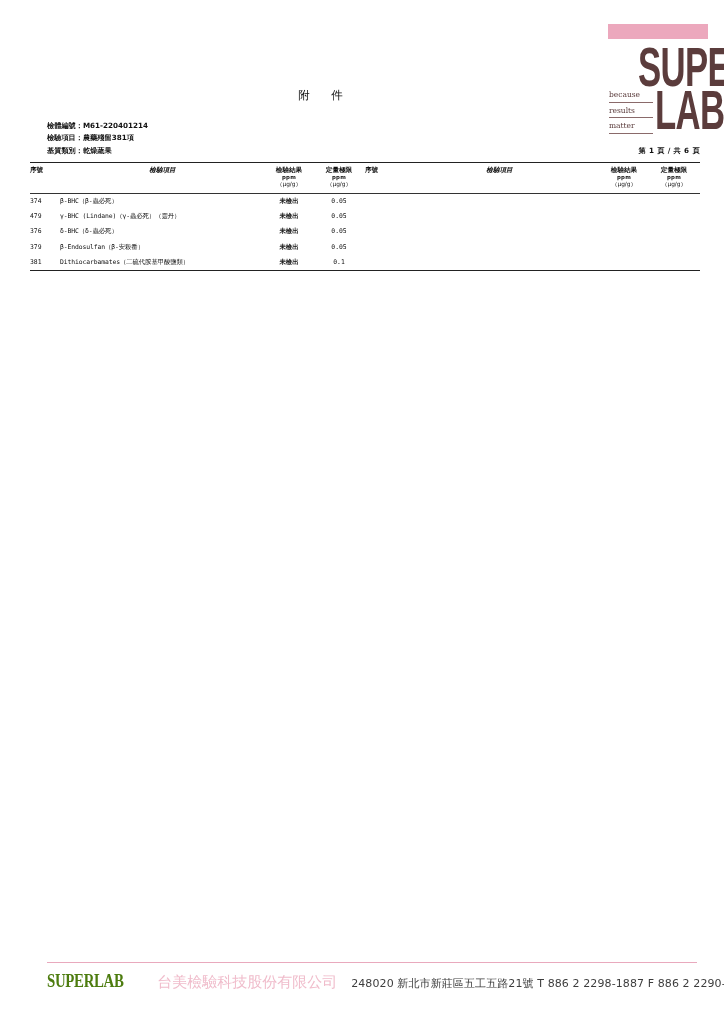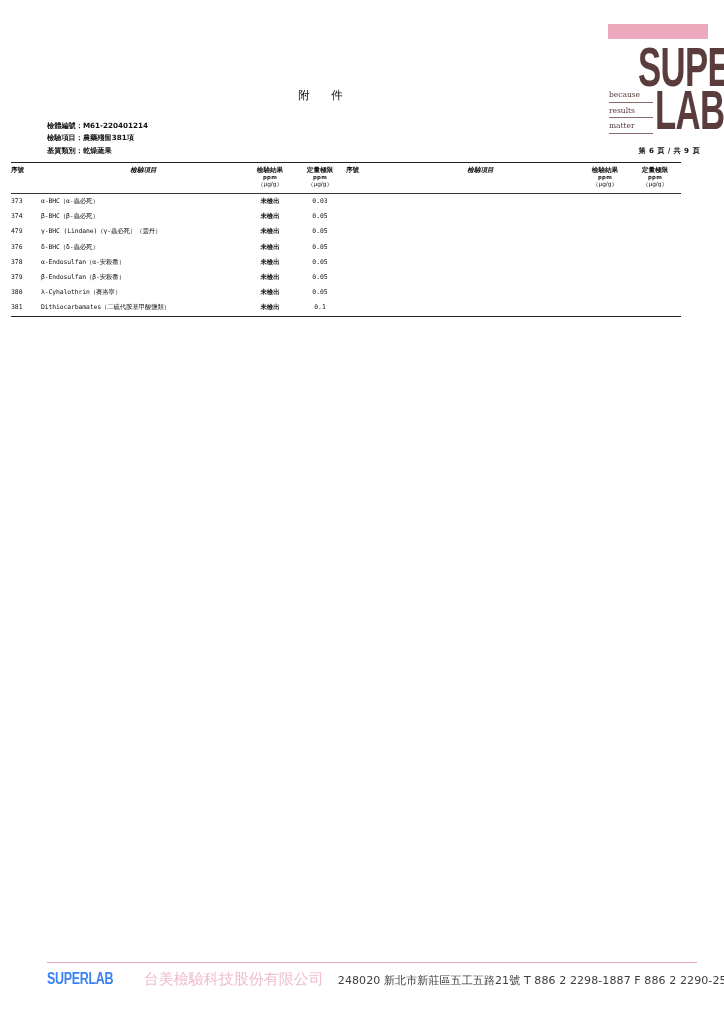--- a/index.html
+++ b/index.html
@@ -102,21 +102,21 @@
     top: 146px;
     font-size: 7.2px;
     font-weight: bold;
     letter-spacing: 0.4px;
     color: #111;
   }
 
   
   #table-wrap {
     position: absolute;
-    left: 11px;
+    left: 30px;
     top: 162px;
     width: 670px;
   }
   .rule-top {
     border-top: 1.6px solid #222;
     height: 0;
     font-size: 0;
     line-height: 0;
   }
   .rule-mid {
@@ -183,23 +183,23 @@
     width: 650px;
     height: 0;
   }
   #footer-line {
     margin-top: 7px;
     display: flex;
     align-items: baseline;
     white-space: nowrap;
   }
   #footer-brand {
-    font-size: 16px;
-    color: #3b82f6;
-    font-family: Liberation Sans, sans-serif;
+    font-size: 19px;
+    color: #4d7c0f;
+    font-family: Liberation Serif, serif;
     letter-spacing: -0.4px;
   }
   #footer-brand .en {
     font-weight: bold;
     transform: scaleX(0.78);
     transform-origin: left center;
     display: inline-block;
   }
   #footer-company {
     font-size: 15px;
@@ -228,21 +228,21 @@
 </div>
 
 <div id="doc-title">附　件</div>
 
 <div id="meta">
   <div>檢體編號：M61-220401214</div>
   <div>檢驗項目：農藥殘留381項</div>
   <div>基質類別：乾燥蔬果</div>
 </div>
 
-<div id="page-counter">第 6 頁 / 共 9 頁</div>
+<div id="page-counter">第 1 頁 / 共 6 頁</div>
 
 <div id="table-wrap">
   <div class="rule-top"></div>
   <table class="results">
     <colgroup>
       <col class="c-seq">
         <col class="c-item">
         <col class="c-res">
         <col class="c-lim">
       <col class="c-seq2">
@@ -287,30 +287,20 @@
         <col class="c-item">
         <col class="c-res">
         <col class="c-lim">
       <col class="c-seq2">
         <col class="c-item2">
         <col class="c-res2">
         <col class="c-lim2">
     </colgroup>
     <tbody id="results-body">
         <tr>
-          <td class="d-seq">373</td>
-          <td class="d-item">α-BHC（α-蟲必死）</td>
-          <td class="d-res">未檢出</td>
-          <td class="d-lim">0.03</td>
-          <td class="d-seq"></td>
-          <td class="d-item"></td>
-          <td class="d-res"></td>
-          <td class="d-lim"></td>
-        </tr>
-        <tr>
           <td class="d-seq">374</td>
           <td class="d-item">β-BHC（β-蟲必死）</td>
           <td class="d-res">未檢出</td>
           <td class="d-lim">0.05</td>
           <td class="d-seq"></td>
           <td class="d-item"></td>
           <td class="d-res"></td>
           <td class="d-lim"></td>
         </tr>
         <tr>
@@ -327,42 +317,22 @@
           <td class="d-seq">376</td>
           <td class="d-item">δ-BHC（δ-蟲必死）</td>
           <td class="d-res">未檢出</td>
           <td class="d-lim">0.05</td>
           <td class="d-seq"></td>
           <td class="d-item"></td>
           <td class="d-res"></td>
           <td class="d-lim"></td>
         </tr>
         <tr>
-          <td class="d-seq">378</td>
-          <td class="d-item">α-Endosulfan（α-安殺番）</td>
-          <td class="d-res">未檢出</td>
-          <td class="d-lim">0.05</td>
-          <td class="d-seq"></td>
-          <td class="d-item"></td>
-          <td class="d-res"></td>
-          <td class="d-lim"></td>
-        </tr>
-        <tr>
           <td class="d-seq">379</td>
           <td class="d-item">β-Endosulfan（β-安殺番）</td>
-          <td class="d-res">未檢出</td>
-          <td class="d-lim">0.05</td>
-          <td class="d-seq"></td>
-          <td class="d-item"></td>
-          <td class="d-res"></td>
-          <td class="d-lim"></td>
-        </tr>
-        <tr>
-          <td class="d-seq">380</td>
-          <td class="d-item">λ-Cyhalothrin（賽洛寧）</td>
           <td class="d-res">未檢出</td>
           <td class="d-lim">0.05</td>
           <td class="d-seq"></td>
           <td class="d-item"></td>
           <td class="d-res"></td>
           <td class="d-lim"></td>
         </tr>
         <tr>
           <td class="d-seq">381</td>
           <td class="d-item">Dithiocarbamates（二硫代胺基甲酸鹽類）</td>

